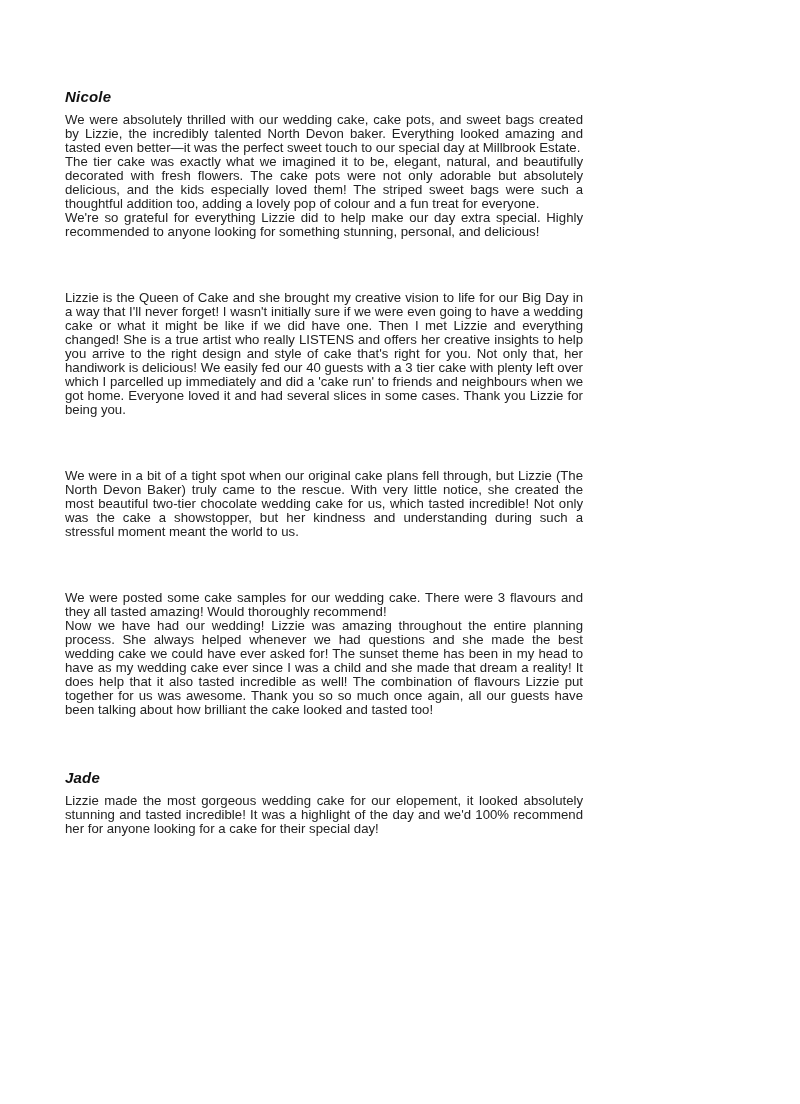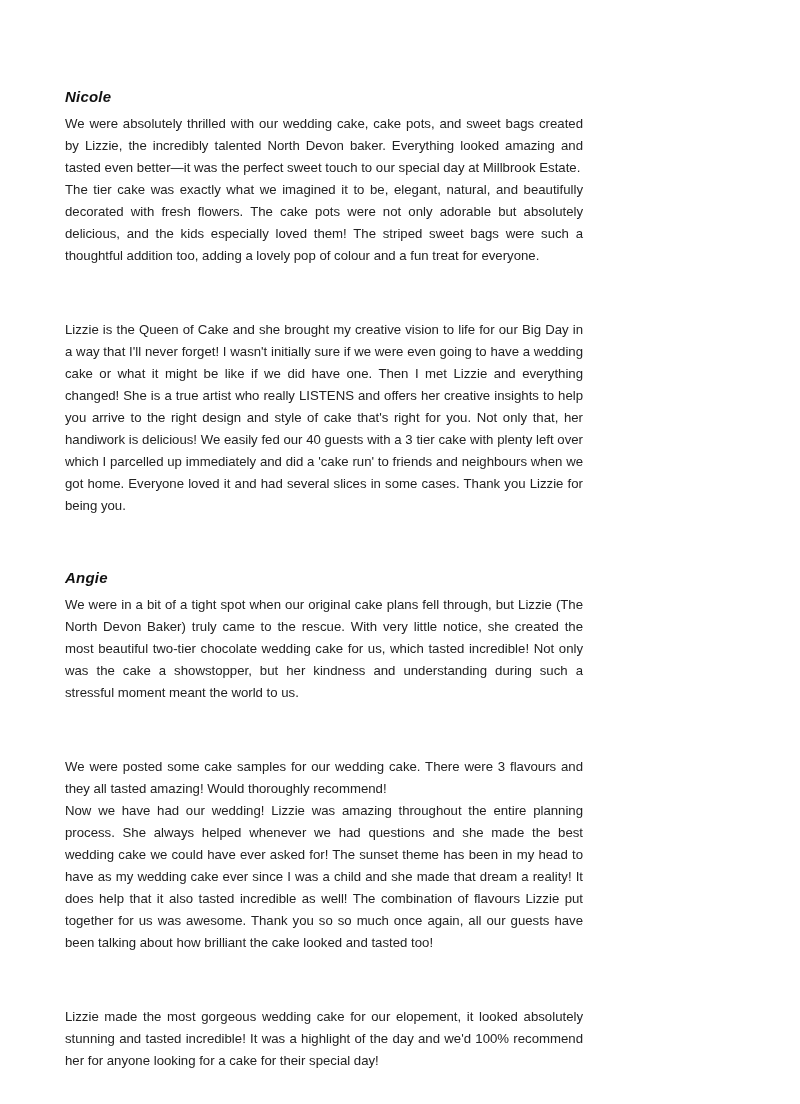--- a/index.html
+++ b/index.html
@@ -27,57 +27,58 @@
     font-size: 15px;
     font-weight: bold;
     font-style: italic;
     color: #111111;
     letter-spacing: 0.2px;
     margin: 0 0 8px 0;
   }
   .body p {
     margin: 0;
     font-size: 13.2px;
-    line-height: 22px;
+    line-height: 14px;
     text-align: justify;
     color: #222222;
   }
 </style>
 </head>
 <body>
 
 <main class="page">
 
   <section class="testimonial">
     <h2 class="author">Nicole</h2>
     <div class="body">
       <p>We were absolutely thrilled with our wedding cake, cake pots, and sweet bags created by Lizzie, the incredibly talented North Devon baker. Everything looked amazing and tasted even better—it was the perfect sweet touch to our special day at Millbrook Estate.</p>
       <p>The tier cake was exactly what we imagined it to be, elegant, natural, and beautifully decorated with fresh flowers. The cake pots were not only adorable but absolutely delicious, and the kids especially loved them! The striped sweet bags were such a thoughtful addition too, adding a lovely pop of colour and a fun treat for everyone.</p>
+      <p>We're so grateful for everything Lizzie did to help make our day extra special. Highly recommended to anyone looking for something stunning, personal, and delicious!</p>
     </div>
   </section>
 
   <section class="testimonial">
     <div class="body">
       <p>Lizzie is the Queen of Cake and she brought my creative vision to life for our Big Day in a way that I'll never forget! I wasn't initially sure if we were even going to have a wedding cake or what it might be like if we did have one. Then I met Lizzie and everything changed! She is a true artist who really LISTENS and offers her creative insights to help you arrive to the right design and style of cake that's right for you. Not only that, her handiwork is delicious! We easily fed our 40 guests with a 3 tier cake with plenty left over which I parcelled up immediately and did a 'cake run' to friends and neighbours when we got home. Everyone loved it and had several slices in some cases. Thank you Lizzie for being you.</p>
     </div>
   </section>
 
   <section class="testimonial">
-    <h2 class="author">Angie</h2>
     <div class="body">
       <p>We were in a bit of a tight spot when our original cake plans fell through, but Lizzie (The North Devon Baker) truly came to the rescue. With very little notice, she created the most beautiful two-tier chocolate wedding cake for us, which tasted incredible! Not only was the cake a showstopper, but her kindness and understanding during such a stressful moment meant the world to us.</p>
     </div>
   </section>
 
   <section class="testimonial">
     <div class="body">
       <p>We were posted some cake samples for our wedding cake. There were 3 flavours and they all tasted amazing! Would thoroughly recommend!</p>
       <p>Now we have had our wedding! Lizzie was amazing throughout the entire planning process. She always helped whenever we had questions and she made the best wedding cake we could have ever asked for! The sunset theme has been in my head to have as my wedding cake ever since I was a child and she made that dream a reality! It does help that it also tasted incredible as well! The combination of flavours Lizzie put together for us was awesome. Thank you so so much once again, all our guests have been talking about how brilliant the cake looked and tasted too!</p>
     </div>
   </section>
 
   <section class="testimonial">
+    <h2 class="author">Jade</h2>
     <div class="body">
       <p>Lizzie made the most gorgeous wedding cake for our elopement, it looked absolutely stunning and tasted incredible! It was a highlight of the day and we'd 100% recommend her for anyone looking for a cake for their special day!</p>
     </div>
   </section>
 
 </main>
 
 </body></html>

